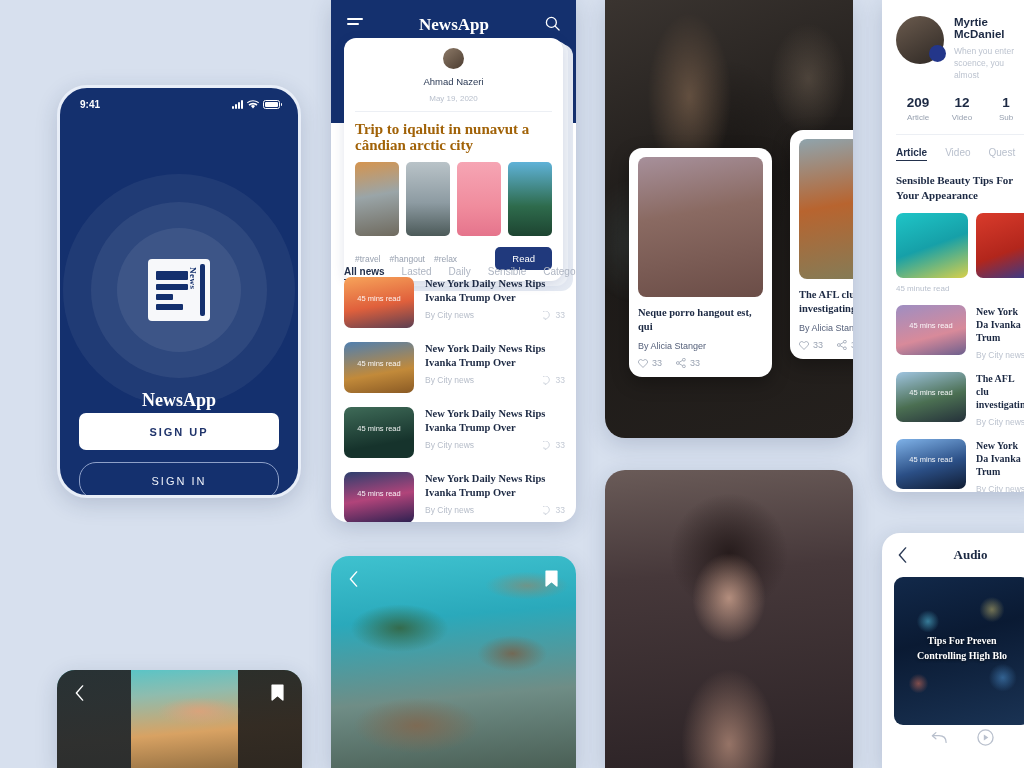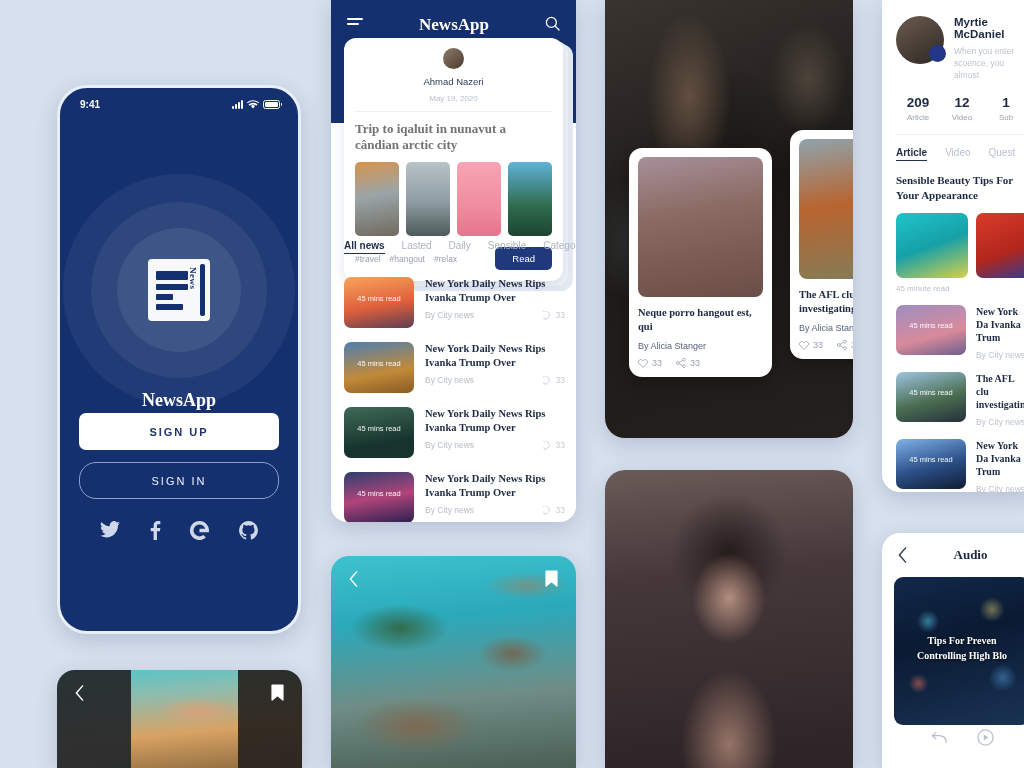--- a/index.html
+++ b/index.html
@@ -15,21 +15,21 @@
   .phone {
     position: absolute;
     background: #ffffff;
     border-radius: 26px;
     overflow: hidden;
     box-shadow: 0 6px 22px rgba(30,45,90,.18);
   }
 
   
   #splash {
-    left: 57px; top: 85px; width: 244px; height: 549px;
+    left: 57px; top: 85px; width: 244px; height: 413px;
     background: #14306e;
     border-radius: 30px;
     border: 3px solid #e8eef8;
   }
   .status-bar {
     position: relative; height: 26px; color:#fff;
     display:flex; align-items:center; justify-content:space-between;
     padding: 6px 18px 0 20px; font-size: 10px; font-weight:700;
   }
   .status-icons { display:flex; align-items:flex-end; gap:4px; }
@@ -91,34 +91,34 @@
   .hero-stack2 { position:absolute; left:4px; right:-5px; top:3px; bottom:-5px;
                 background:#f0f3f8; border-radius:12px; }
   .hero { position:relative; background:#fff; border-radius:12px; padding:10px 11px 11px;
           box-shadow:0 3px 12px rgba(20,48,110,.13); }
   .hero-top { display:flex; align-items:center; gap:7px; padding-bottom:8px;
               border-bottom:1px solid #eceff4;flex-direction:column; }
   .avatar-sm { width:21px;height:21px;border-radius:50%;
                background:linear-gradient(140deg,#8d7a68,#4b3c30);}
   .hero-author { font-size:9.5px; color:#2b3a55; flex:1;}
   .hero-date { font-size:8px; color:#b9c0cd;}
-  .hero-head { margin-top:9px; font-size:13px; line-height:16px; font-weight:700;
-               color:#737373; font-family:"Liberation Serif", serif;}
+  .hero-head { margin-top:9px; font-size:15px; line-height:16px; font-weight:700;
+               color:#a16207; font-family:"Liberation Serif", serif;}
   .thumbs { display:flex; gap:7px; margin-top:9px; }
   .thumb { flex:1; height:74px; border-radius:5px; }
   .tg1 { background:linear-gradient(170deg,#d5944e 0%,#9aa5a8 45%,#6f6a5e 100%); }
   .tg2 { background:linear-gradient(180deg,#b9c3c8 0%,#8d9ba2 55%,#4c5a59 100%); }
   .tg3 { background:linear-gradient(180deg,#f6a5b4 0%,#f08c9d 60%,#e5748c 100%); }
   .tg4 { background:linear-gradient(180deg,#5fb2d8 0%,#2e6b4c 60%,#1d4431 100%); }
   .hero-foot { display:flex; align-items:center; margin-top:11px; gap:9px;}
   .tag { font-size:8.5px; color:#98a1b0; }
   .read-btn { margin-left:auto; background:#20397c; color:#fff; font-size:9.5px;
               padding:6px 17px; border-radius:5px; cursor:pointer; }
 
-  .tabs { position:absolute; left:13px; right:0; top:240px; display:flex; gap:17px;
+  .tabs { position:absolute; left:13px; right:0; top:266px; display:flex; gap:17px;
           font-size:10px; color:#aeb5c2; }
   .tab.active { color:#22304c; font-weight:700; border-bottom:1.5px solid #22304c;
                 padding-bottom:2px; }
   .tab { cursor:pointer; white-space:nowrap;}
 
   .nlist { position:absolute; left:13px; right:11px; top:277px; }
   .nrow { display:flex; gap:11px; margin-bottom:14px; }
   .nthumb { position:relative; width:70px; height:51px; border-radius:7px; flex:none; }
   .nthumb span { position:absolute; left:0; right:0; top:17px; text-align:center;
                  font-size:7.5px; color:rgba(255,255,255,.92); }

